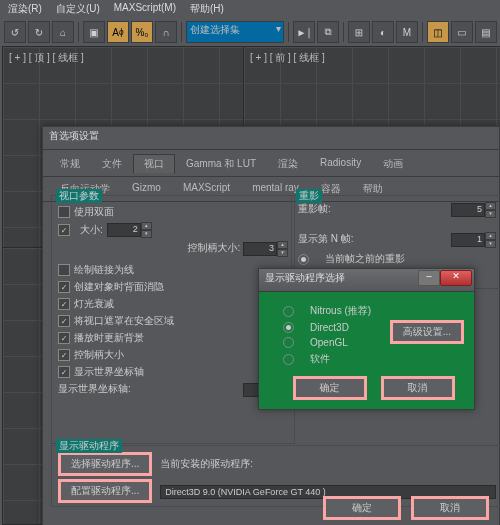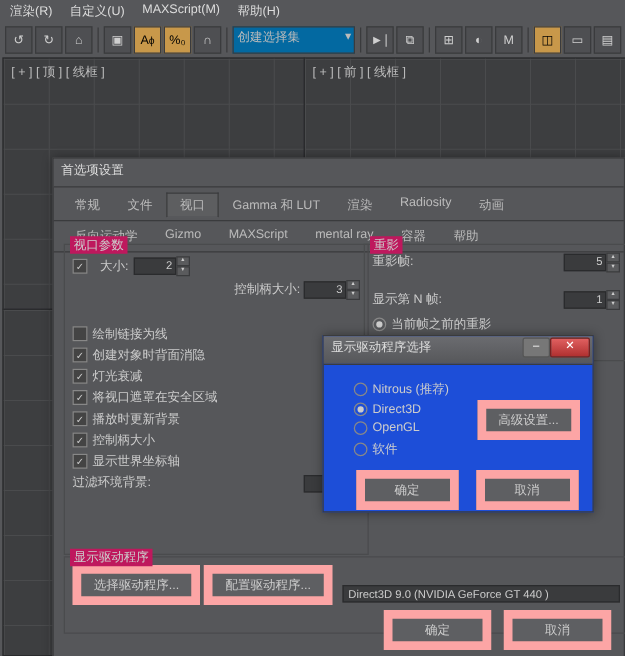--- a/index.html
+++ b/index.html
@@ -20,30 +20,30 @@
   .grid{position:absolute;inset:0;background-image:linear-gradient(#4a4b4d 1px,transparent 1px),linear-gradient(90deg,#4a4b4d 1px,transparent 1px);background-size:36px 36px}
   .vplabel{position:absolute;left:6px;top:4px;color:#bcbcbc}
   .annot{position:absolute;color:#e53030;font:13px/1 sans-serif;pointer-events:none}
   .dlg{position:absolute;background:#56575a;border:1px solid #3a3b3d;box-shadow:0 0 8px rgba(0,0,0,.4);font-size:10px;color:#cccccc}
   .dlg .title{height:18px;background:#56575a;border-bottom:1px solid #3a3b3d;padding:2px 6px;color:#ddd}
   .tabs{display:flex;flex-wrap:wrap;gap:0;padding:2px 6px;border-bottom:1px solid #3a3b3d}
   .tab{padding:2px 10px;border:1px solid transparent;color:#bbb;cursor:default}
   .tab.row2{margin-top:2px}
   .tab.act{border:1px solid #3a3b3d;border-bottom-color:#56575a;background:#5d5e60}
   .grpbox{position:absolute;border:1px solid #4a4b4d;padding:6px 6px}
-  .grplabel{position:absolute;top:-7px;left:4px;background:#be185d;padding:0 3px;font-size:10px;color:#ccc}
+  .grplabel{position:absolute;top:-7px;left:4px;background:#0f766e;padding:0 3px;font-size:10px;color:#ccc}
   .chk{display:flex;align-items:center;gap:4px;margin:3px 0}
   .chk .box{width:10px;height:10px;border:1px solid #888;background:#444;display:flex;align-items:center;justify-content:center;font-size:8px;color:#ccc}
   .sub{margin-left:14px}
   .spin{display:inline-flex;align-items:center}
   .spin .v{width:28px;height:12px;background:#3a3b3d;border:1px solid #2a2b2d;color:#ccc;padding:0 2px;font-size:9px;text-align:right}
   .spin .ar{width:9px;height:6px;background:#5a5b5d;border:1px solid #3a3b3d;font-size:5px;text-align:center;line-height:5px}
-  .btn{display:inline-block;background:#5e5f62;border:7px solid #fca5a5;padding:2px 10px;color:#ccc;cursor:default}
+  .btn{display:inline-block;background:#5e5f62;border:3px solid #fca5a5;padding:2px 10px;color:#ccc;cursor:default}
   .ro{background:#3a3b3d;border:1px solid #2a2b2d;color:#ccc;padding:1px 4px;font-size:9px}
-  .rad{display:flex;align-items:center;gap:4px;margin:4px 0}
+  .rad{display:flex;align-items:center;gap:16px;margin:4px 0}
   .rad .dot{width:9px;height:9px;border:1px solid #888;border-radius:50%;position:relative}
   .rad.sel .dot::after{content:"";position:absolute;inset:2px;background:#ccc;border-radius:50%}
   .close{position:absolute;right:2px;top:1px;width:30px;height:14px;background:linear-gradient(#e06060,#b03030);color:#fff;text-align:center;font-size:9px;border:1px solid #7a2020;border-radius:2px}
   .min{position:absolute;right:34px;top:1px;width:20px;height:14px;background:#777;border:1px solid #555;color:#fff;text-align:center;font-size:9px;border-radius:2px}
   svg.ann{position:absolute;left:0;top:0;pointer-events:none}
 </style>
 </head>
 <body>
 
 <svg class="ann" width="500" height="525" viewBox="0 0 500 525">
@@ -126,31 +126,35 @@
     <span class="tab">Gizmo</span>
     <span class="tab">MAXScript</span>
     <span class="tab">mental ray</span>
     <span class="tab">容器</span>
     <span class="tab">帮助</span>
   </div>
 
   <div class="grpbox" style="left:8px;top:68px;width:230px;height:235px">
     <div class="grplabel">视口参数</div>
     <div class="chk">
+        <span class="box"></span>
+        <span>使用双面</span>
+      </div>
+    <div class="chk">
         <span class="box">✓</span>
       <span style="margin-left:6px">大小:</span>
       <span class="spin">
           <span class="v">2</span>
           <span style="display:flex;flex-direction:column">
             <span class="ar">▴</span>
             <span class="ar">▾</span>
           </span>
         </span>
     </div>
-    <div style="text-align:right;margin:2px 0 20px 0">
+    <div style="text-align:right;margin:2px 0 6px 0">
       <span>控制柄大小:</span>
       <span class="spin">
           <span class="v">3</span>
           <span style="display:flex;flex-direction:column">
             <span class="ar">▴</span>
             <span class="ar">▾</span>
           </span>
         </span>
     </div>
     <div class="chk">
@@ -174,21 +178,21 @@
         <span>播放时更新背景</span>
       </div>
     <div class="chk">
         <span class="box">✓</span>
         <span>控制柄大小</span>
       </div>
     <div class="chk">
         <span class="box">✓</span>
         <span>显示世界坐标轴</span>
       </div>
-    <div style="margin:3px 0"><span>过滤环境背景:</span>
+    <div style="margin:3px 0"><span>显示世界坐标轴:</span>
       <span class="spin" style="float:right">
           <span class="v">1.0</span>
           <span style="display:flex;flex-direction:column">
             <span class="ar">▴</span>
             <span class="ar">▾</span>
           </span>
         </span>
     </div>
   </div>
 
@@ -216,37 +220,38 @@
       </div>
     <div class="rad sub">
         <span class="dot"></span>
         <span>当前帧之后的重影</span>
       </div>
   </div>
 
   <div class="grpbox" style="left:8px;top:318px;width:438px;height:48px">
     <div class="grplabel">显示驱动程序</div>
     <div style="display:flex;gap:8px;align-items:center">
-      <div style="display:flex;flex-direction:row;gap:3px">
+      <div style="display:flex;flex-direction:column;gap:3px">
         <span class="btn">选择驱动程序...</span>
         <span class="btn">配置驱动程序...</span>
       </div>
       <div style="flex:1">
+        <div>当前安装的驱动程序:</div>
         <div class="ro" style="margin-top:14px">Direct3D 9.0  (NVIDIA GeForce GT 440 )</div>
       </div>
     </div>
   </div>
 
   <div style="position:absolute;right:10px;bottom:6px;display:flex;gap:10px">
     <span class="btn" style="width:52px;text-align:center">确定</span>
     <span class="btn" style="width:52px;text-align:center">取消</span>
   </div>
 </div>
 
-<div class="dlg" style="left:258px;top:268px;width:215px;height:140px;background:#1d4ed8">
+<div class="dlg" style="left:258px;top:268px;width:215px;height:140px;background:#15803d">
   <div class="title" style="background:linear-gradient(#6b6c70,#56575a)">显示驱动程序选择</div>
   <div class="min">–</div>
   <div class="close">✕</div>
   <div style="padding:8px 10px 2px 24px">
     <div style="display:flex;justify-content:space-between;align-items:flex-start">
       <div>
         <div class="rad">
             <span class="dot"></span>
             <span>Nitrous (推荐)</span>
           </div>

